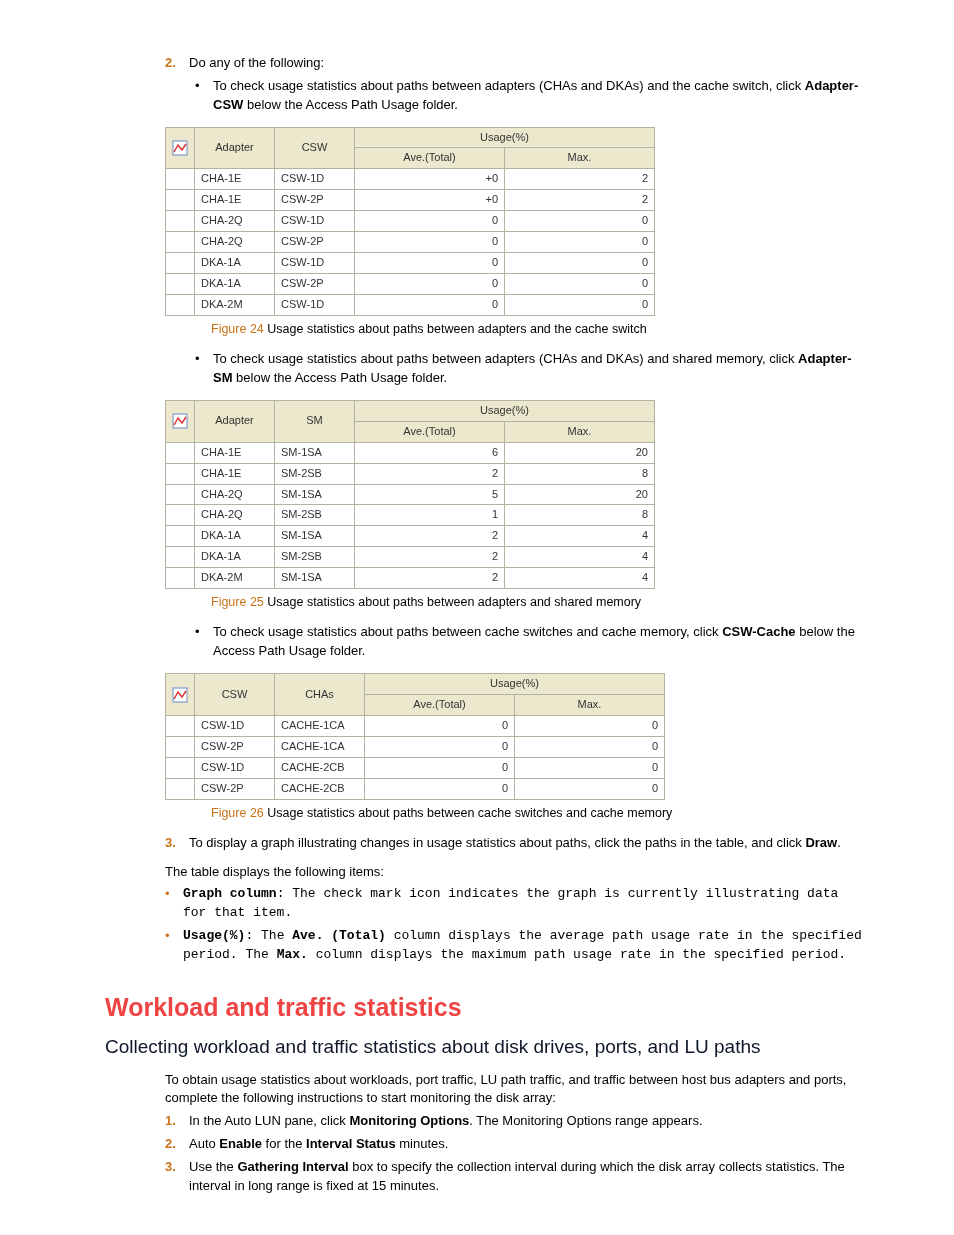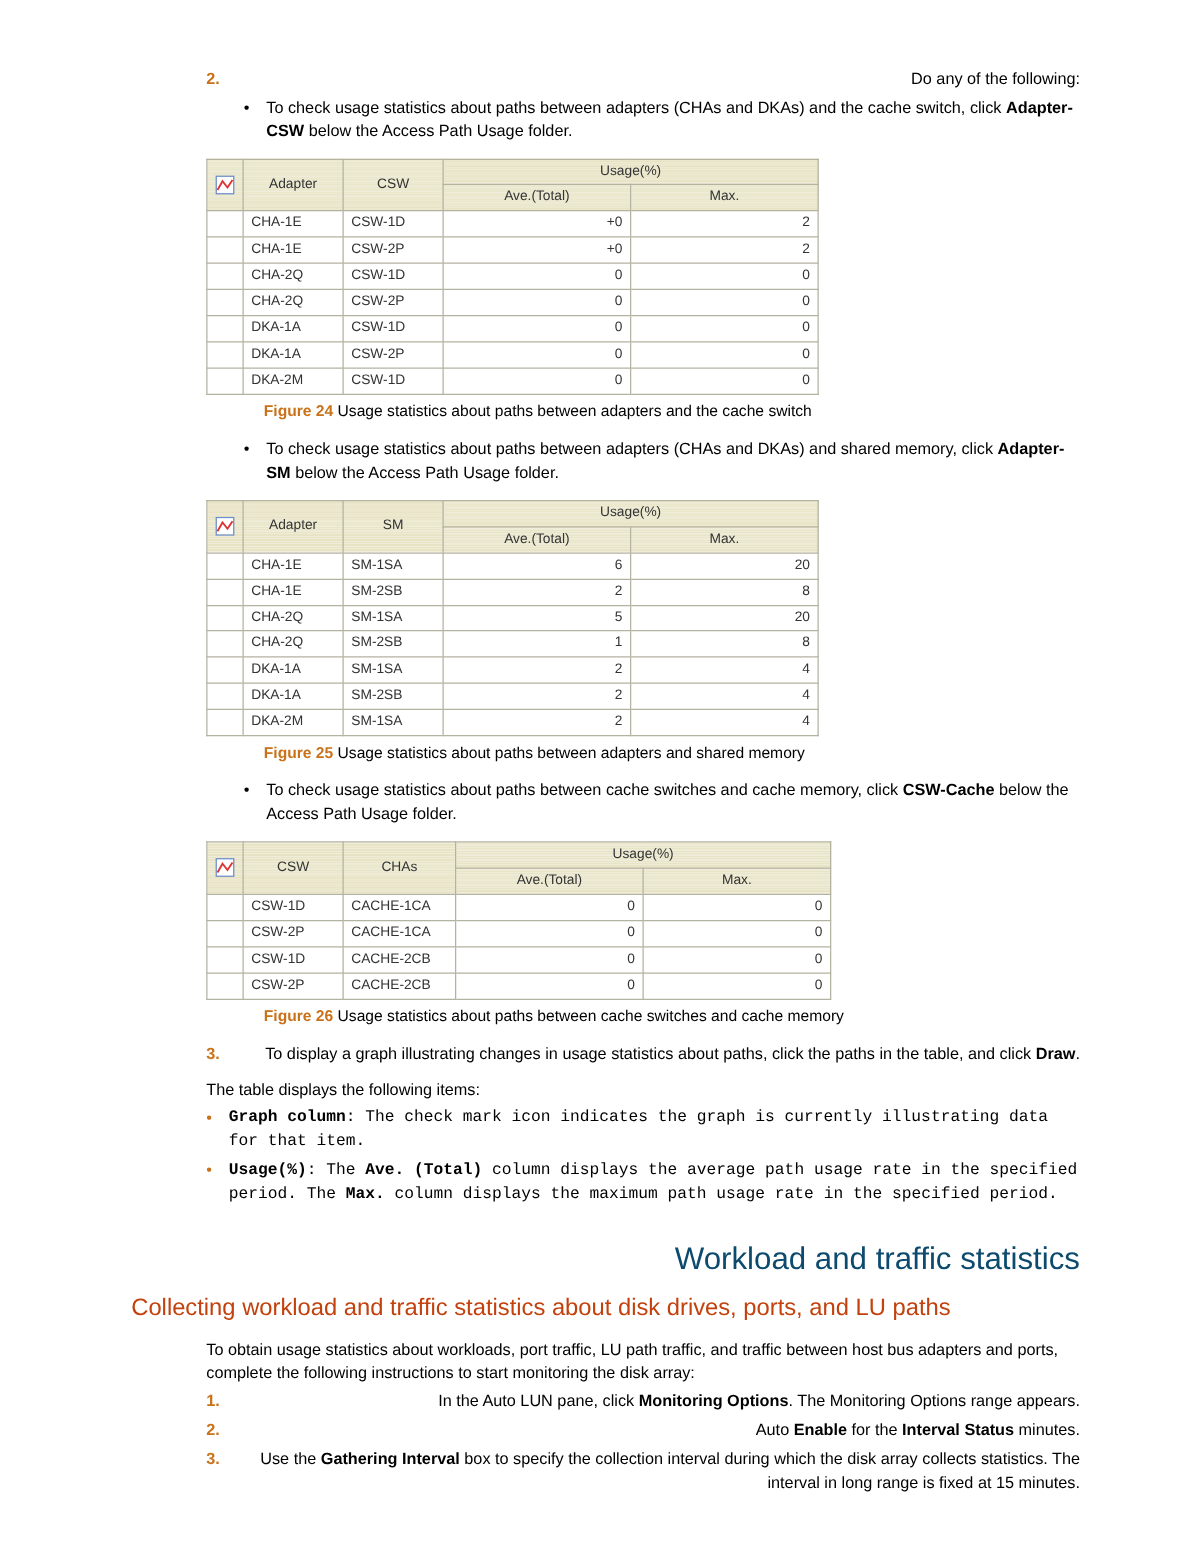--- a/index.html
+++ b/index.html
@@ -7,21 +7,21 @@
     font-family: Arial, Helvetica, sans-serif;
     font-size: 13px;
     color: #000;
     background: #fff;
     width: 954px;
     padding: 50px 90px 40px 105px;
     line-height: 1.45;
   }
   .step { display: flex; margin: 4px 0 4px 60px; }
   .stepnum { color: #c9721a; font-weight: bold; width: 24px; flex-shrink: 0; }
-  .steptxt { flex: 1; text-align: right; }
+  .steptxt { flex: 1; }
   .bullet { display: flex; margin: 4px 0 4px 90px; }
   .bullet .dot { width: 18px; flex-shrink: 0; }
   .bullet .txt { flex: 1; }
   .topbullet { display: flex; margin: 4px 0 4px 60px; }
   .topbullet .dot { width: 18px; flex-shrink: 0; color: #c9721a; }
   .topbullet .txt { flex: 1; font-family: Liberation Mono, monospace; }
   b { font-weight: bold; }
   table.shot {
     border-collapse: collapse;
     margin: 12px 0 4px 60px;
@@ -38,24 +38,24 @@
   }
   table.shot th {
     background-color: #e7e3c4;
     background-image: repeating-linear-gradient(0deg, rgba(255,255,255,0.35) 0, rgba(255,255,255,0.35) 1px, transparent 1px, transparent 2px);
     font-weight: normal;
     text-align: center;
   }
   table.shot td.num { text-align: right; }
   .iconcell { width: 26px; text-align: center; padding: 0; }
   .figcap { margin: 4px 0 12px 60px; font-size: 12.5px; }
-  .figcap .fignum { color: #c9721a; font-weight: bold; padding-left: 46px; }
+  .figcap .fignum { color: #c9721a; font-weight: normal; padding-left: 46px; }
   .plaintxt { margin: 10px 0 4px 60px; }
-  h1.sec { color: #0c4a6e; font-weight: normal; font-size: 25px; margin: 24px 0 8px 0; text-align: right; }
-  h2.subsec { color: #c2410c; font-weight: normal; font-size: 19px; margin: 4px 0 10px 0; }
+  h1.sec { color: #ef4444; font-weight: bold; font-size: 25px; margin: 24px 0 8px 0; }
+  h2.subsec { color: #0f172a; font-weight: normal; font-size: 19px; margin: 4px 0 10px 0; }
   .footer { margin-top: 50px; text-align: right; font-size: 12.5px; }
   svg.graphicon { vertical-align: middle; }
 </style>
 </head>
 <body>
 
 <div class="step">
   <span class="stepnum">2.</span>
   <span class="steptxt">Do any of the following:</span>
 </div>

